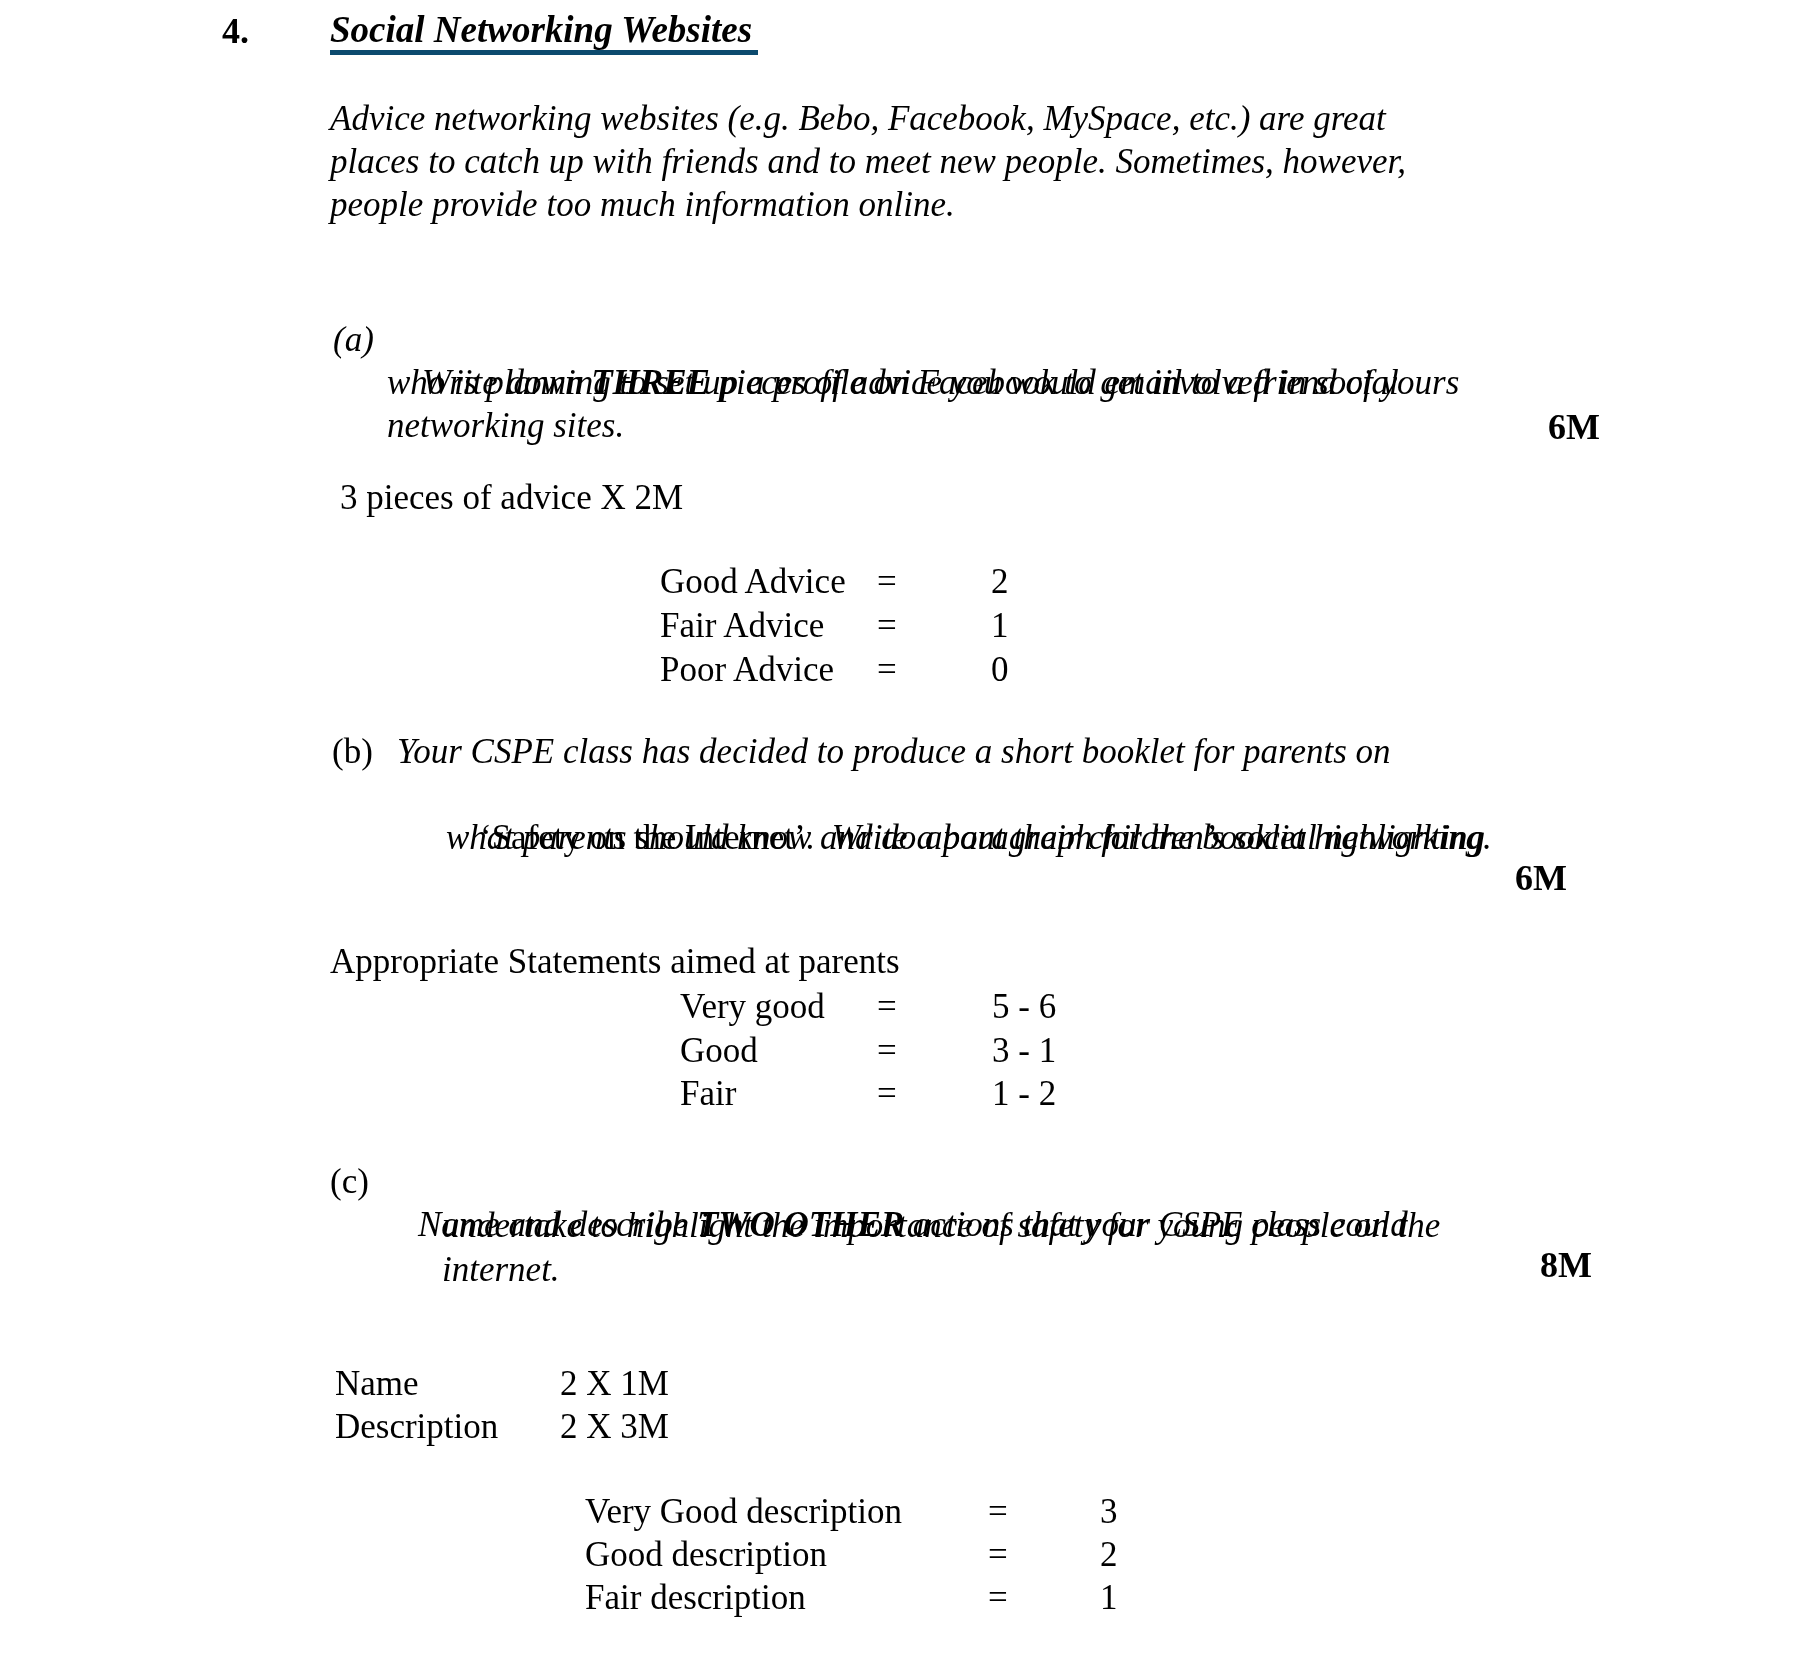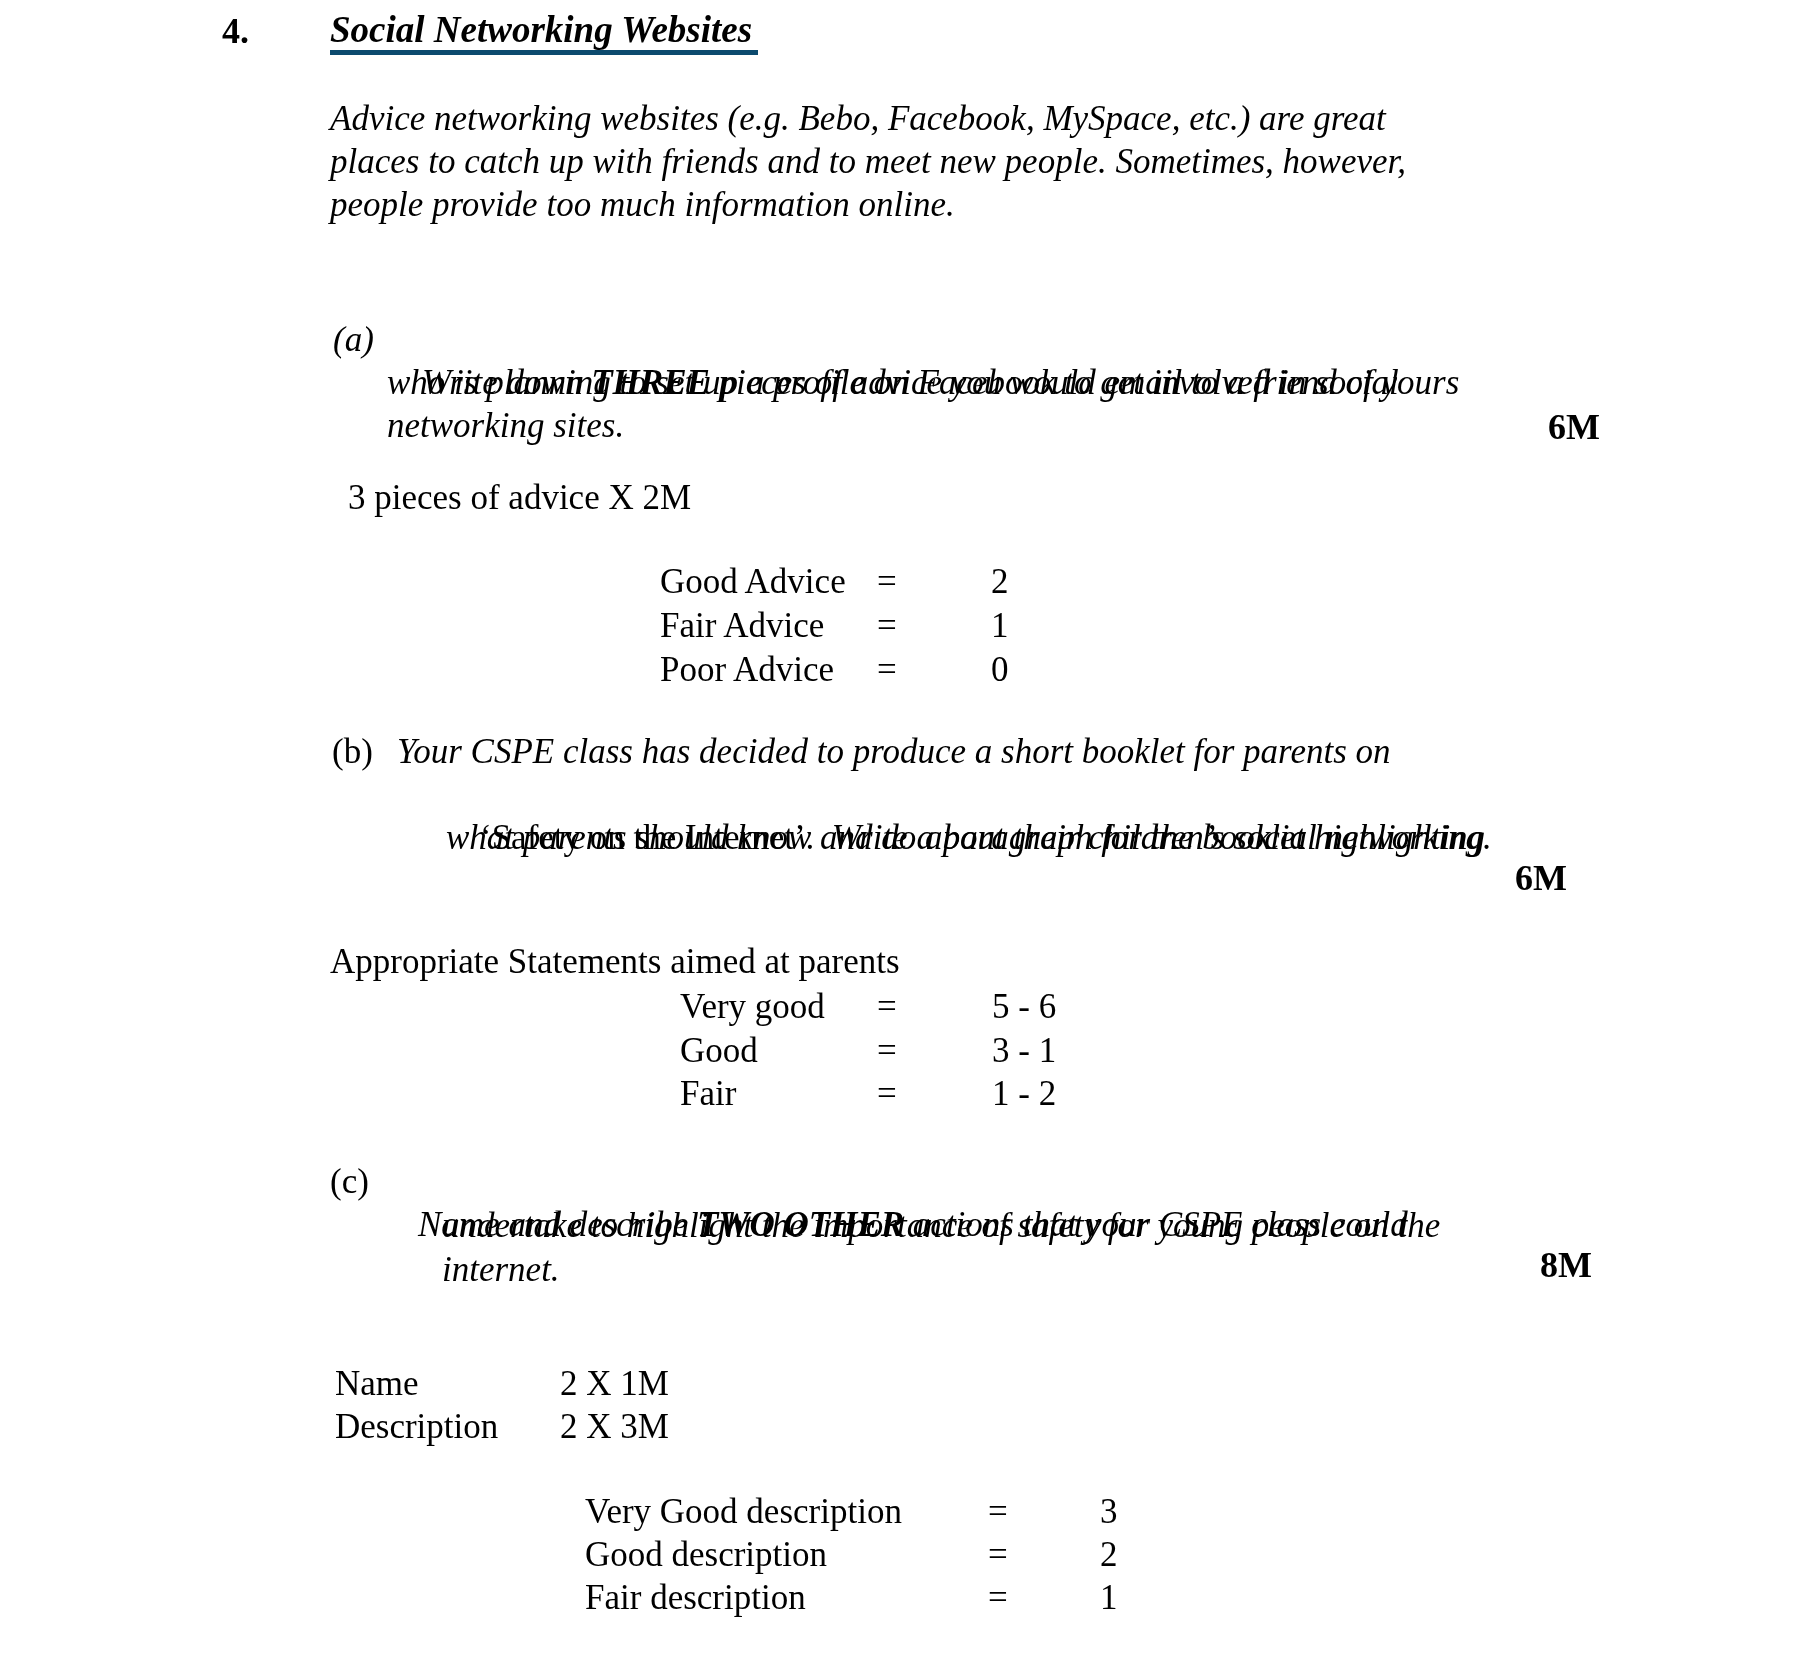--- a/index.html
+++ b/index.html
@@ -53,21 +53,21 @@
   <div class="abs it" style="left:330px;top:183px;">people provide too much information online.</div>
 
   <div class="abs it" style="left:333px;top:318px;">(a)</div>
   <div class="abs it" style="left:387px;top:361px;">who is planning to set up a profile on Facebook to get involved in social</div>
   <div class="abs" style="left:387px;top:318px;">
     <span class="it">Write down </span><span class="bi">THREE</span><span class="it"> pieces of advice you would email to a friend of yours</span>
   </div>
   <div class="abs it" style="left:387px;top:404px;">networking sites.</div>
   <div class="abs marks" style="left:1548px;top:406px;">6M</div>
 
-  <div class="abs" style="left:348px;top:476px;">3 pieces of advice X 2M</div>
+  <div class="abs" style="left:340px;top:476px;">3 pieces of advice X 2M</div>
 
   <div>
     <div class="trow t-advice" style="top:560px;">
       <span class="c-label">Good Advice</span>
       <span class="c-eq">=</span>
       <span class="c-val">2</span>
     </div>
     <div class="trow t-advice" style="top:604px;">
       <span class="c-label">Fair Advice</span>
       <span class="c-eq">=</span>

